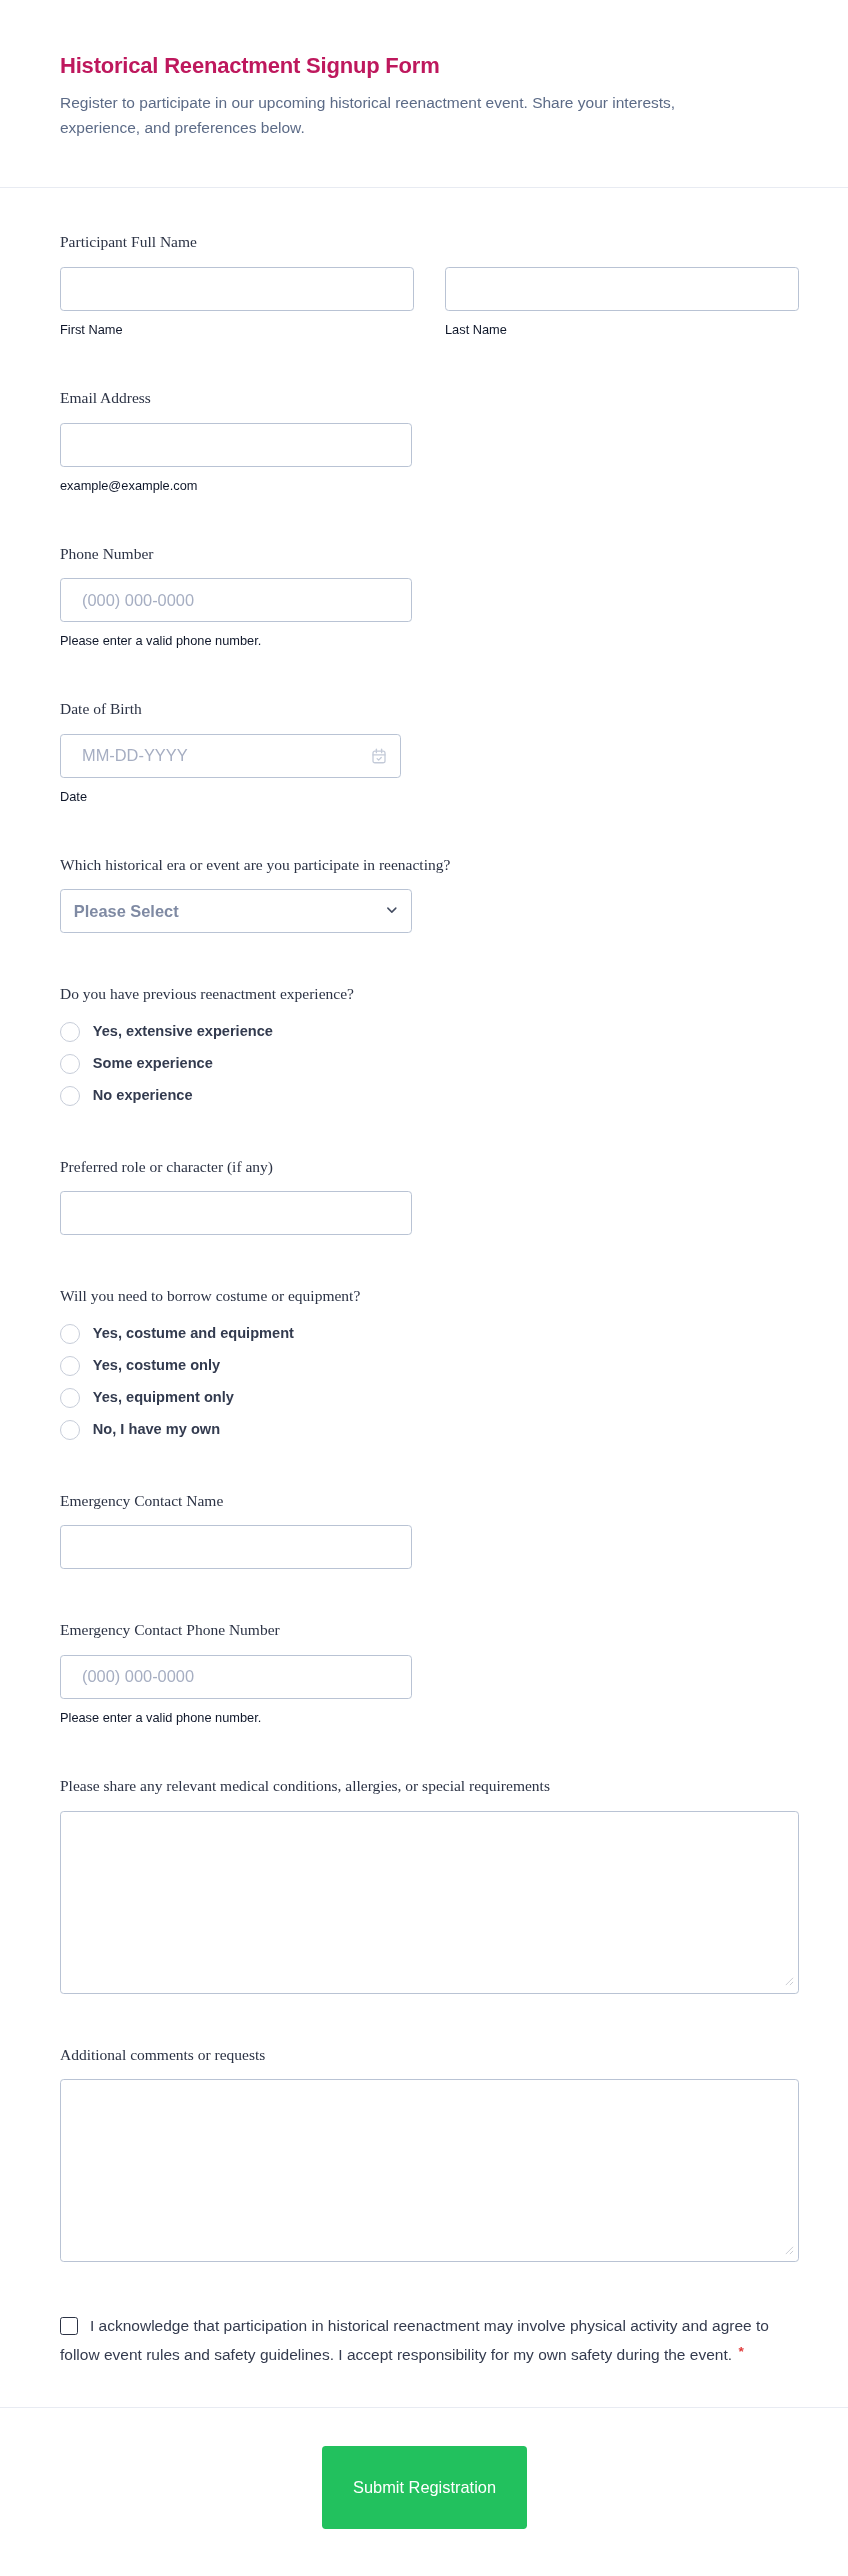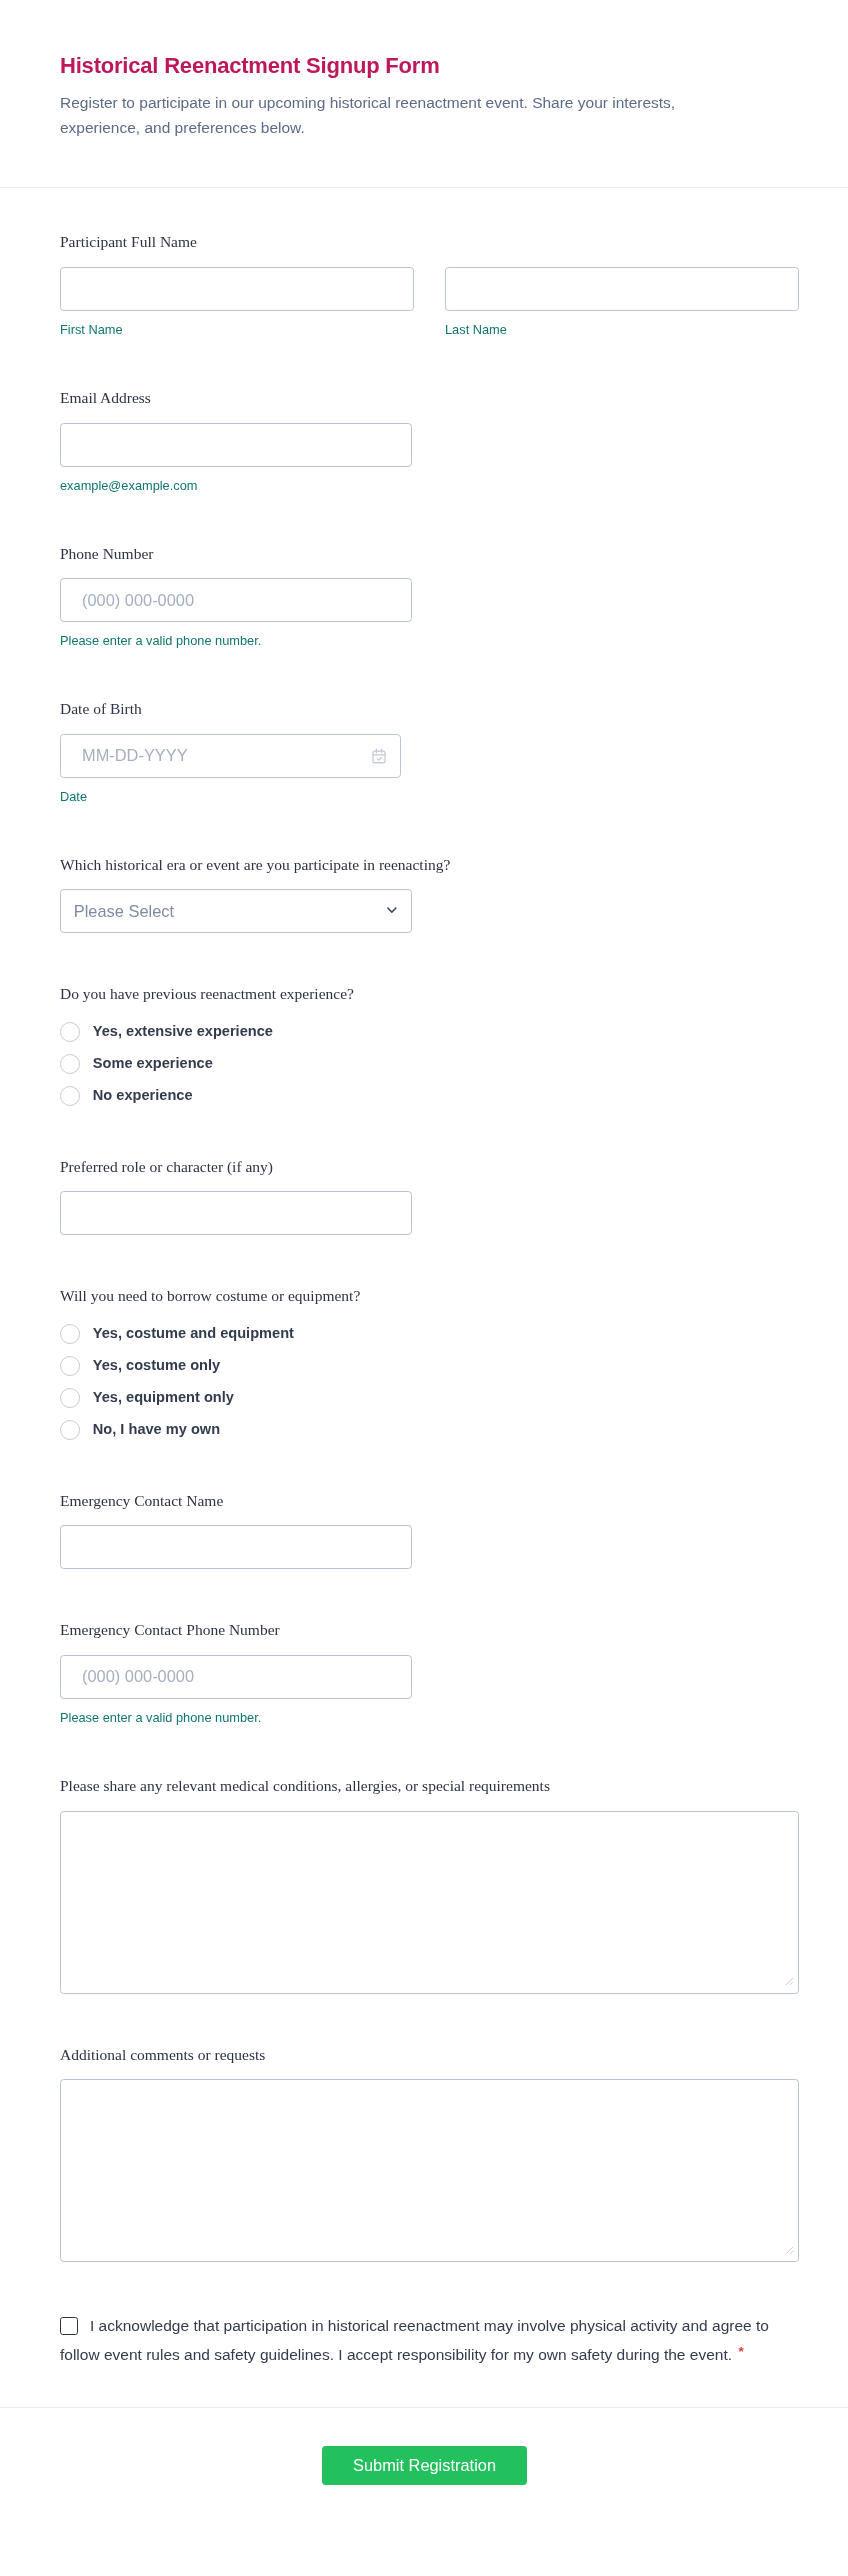--- a/index.html
+++ b/index.html
@@ -56,36 +56,37 @@
   .input {
     height: 44px;
     width: 100%;
     padding: 0 21px;
   }
   .input::placeholder { color: #a6aec2; opacity: 1; }
   .input.short { width: 352px; }
   .hint {
     margin-top: 11px;
     font-size: 12.8px;
-    color: #0f766e;
+    color: #0f172a;
   }
   
   .date-wrap { position: relative; width: 341px; }
   .date-wrap .input { width: 100%; padding-right: 40px; }
   .date-wrap .cal-icon {
     position: absolute;
     right: 12.8px; top: 12.8px;
     pointer-events: none;
   }
   
   .select {
     width: 352px; height: 44px;
     display: flex; align-items: center; justify-content: space-between;
     padding: 0 12.8px 0 12.8px;
     cursor: pointer;
+    font-weight: bold;
   }
   .select .sel-text { color: #7f8aa3; font-size: 16.4px; }
   
   .opts { margin-top: 16.4px; }
   .opt {
     display: flex; align-items: center;
     margin-bottom: 12px;
     cursor: pointer;
   }
   .opt:last-child { margin-bottom: 0; }
@@ -151,21 +152,21 @@
     text-align: center;
   }
   .submit-btn {
     display: inline-block;
     border: none;
     background: #22c15e;
     color: #ffffff;
     font-family: "Liberation Sans", "DejaVu Sans", sans-serif;
     font-size: 16.4px;
     font-weight: 500;
-    padding: 10px 31px;
+    padding: 32px 31px;
     min-width: 197px;
     border-radius: 3.7px;
     cursor: pointer;
   }
 </style>
 </head>
 <body>
 
 <div class="header">
   <h1>Historical Reenactment Signup Form</h1>

